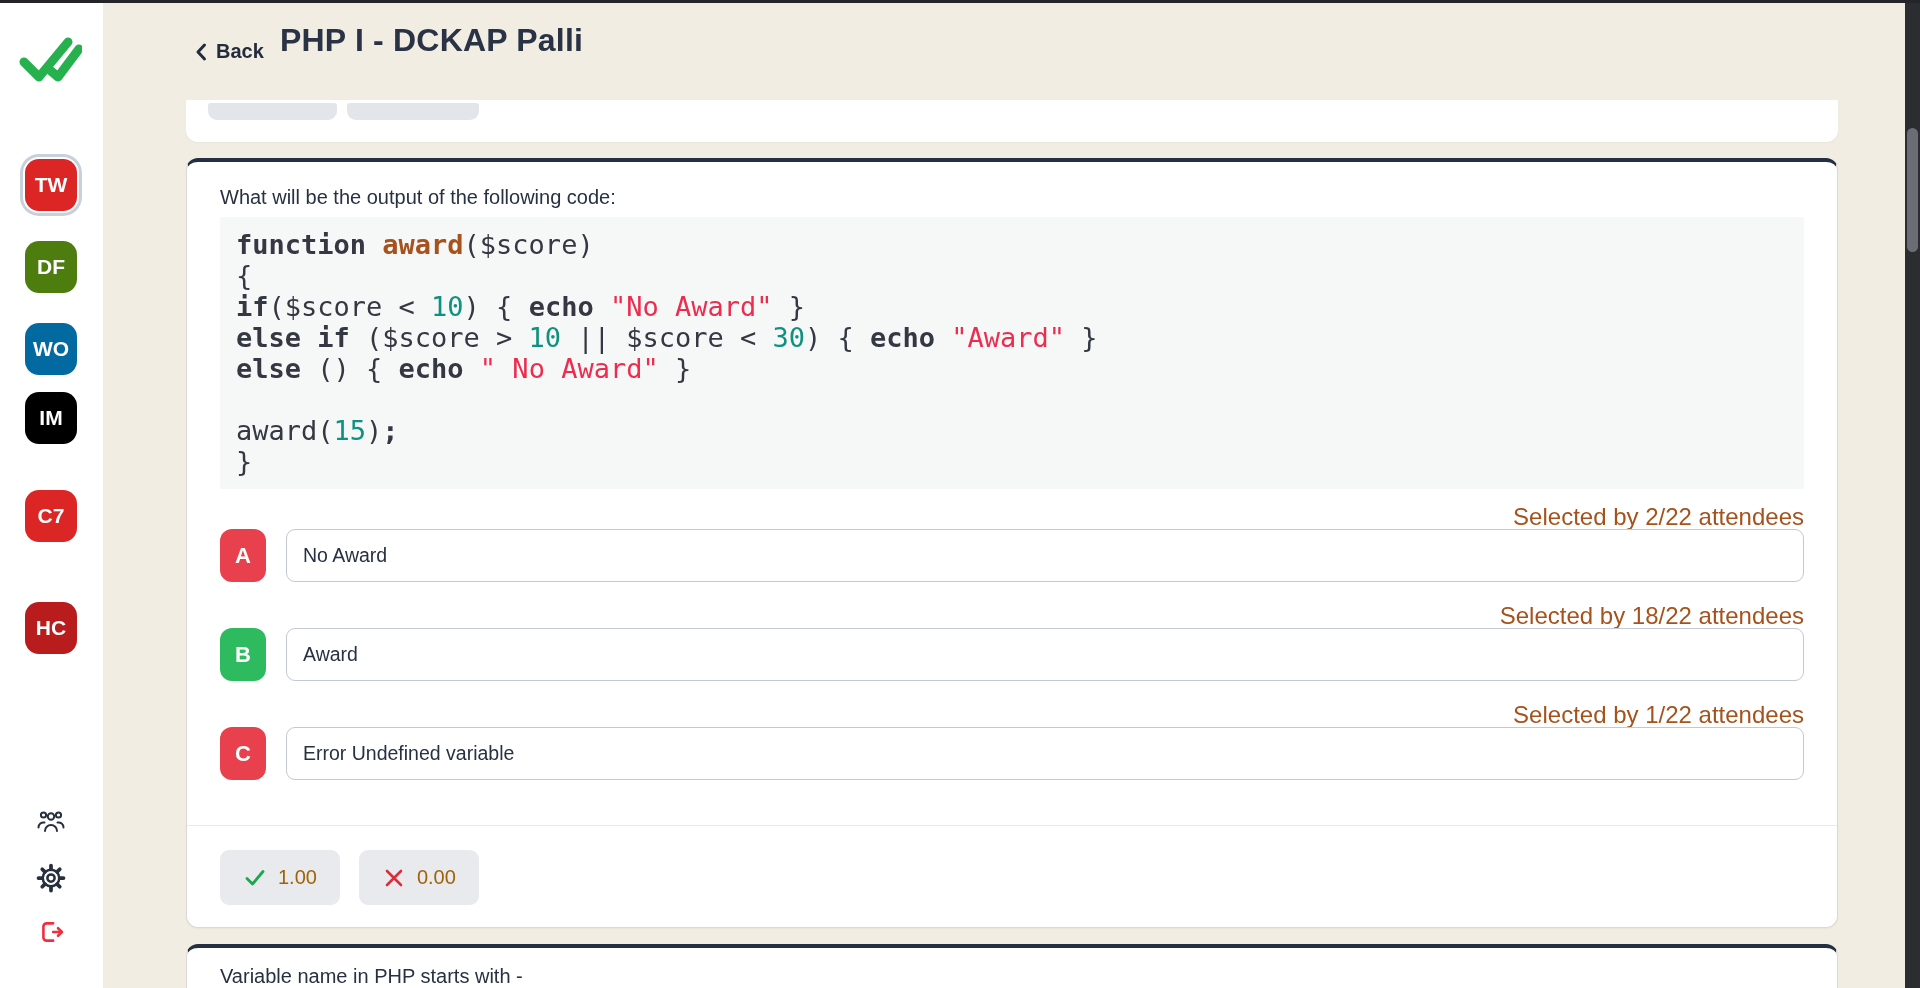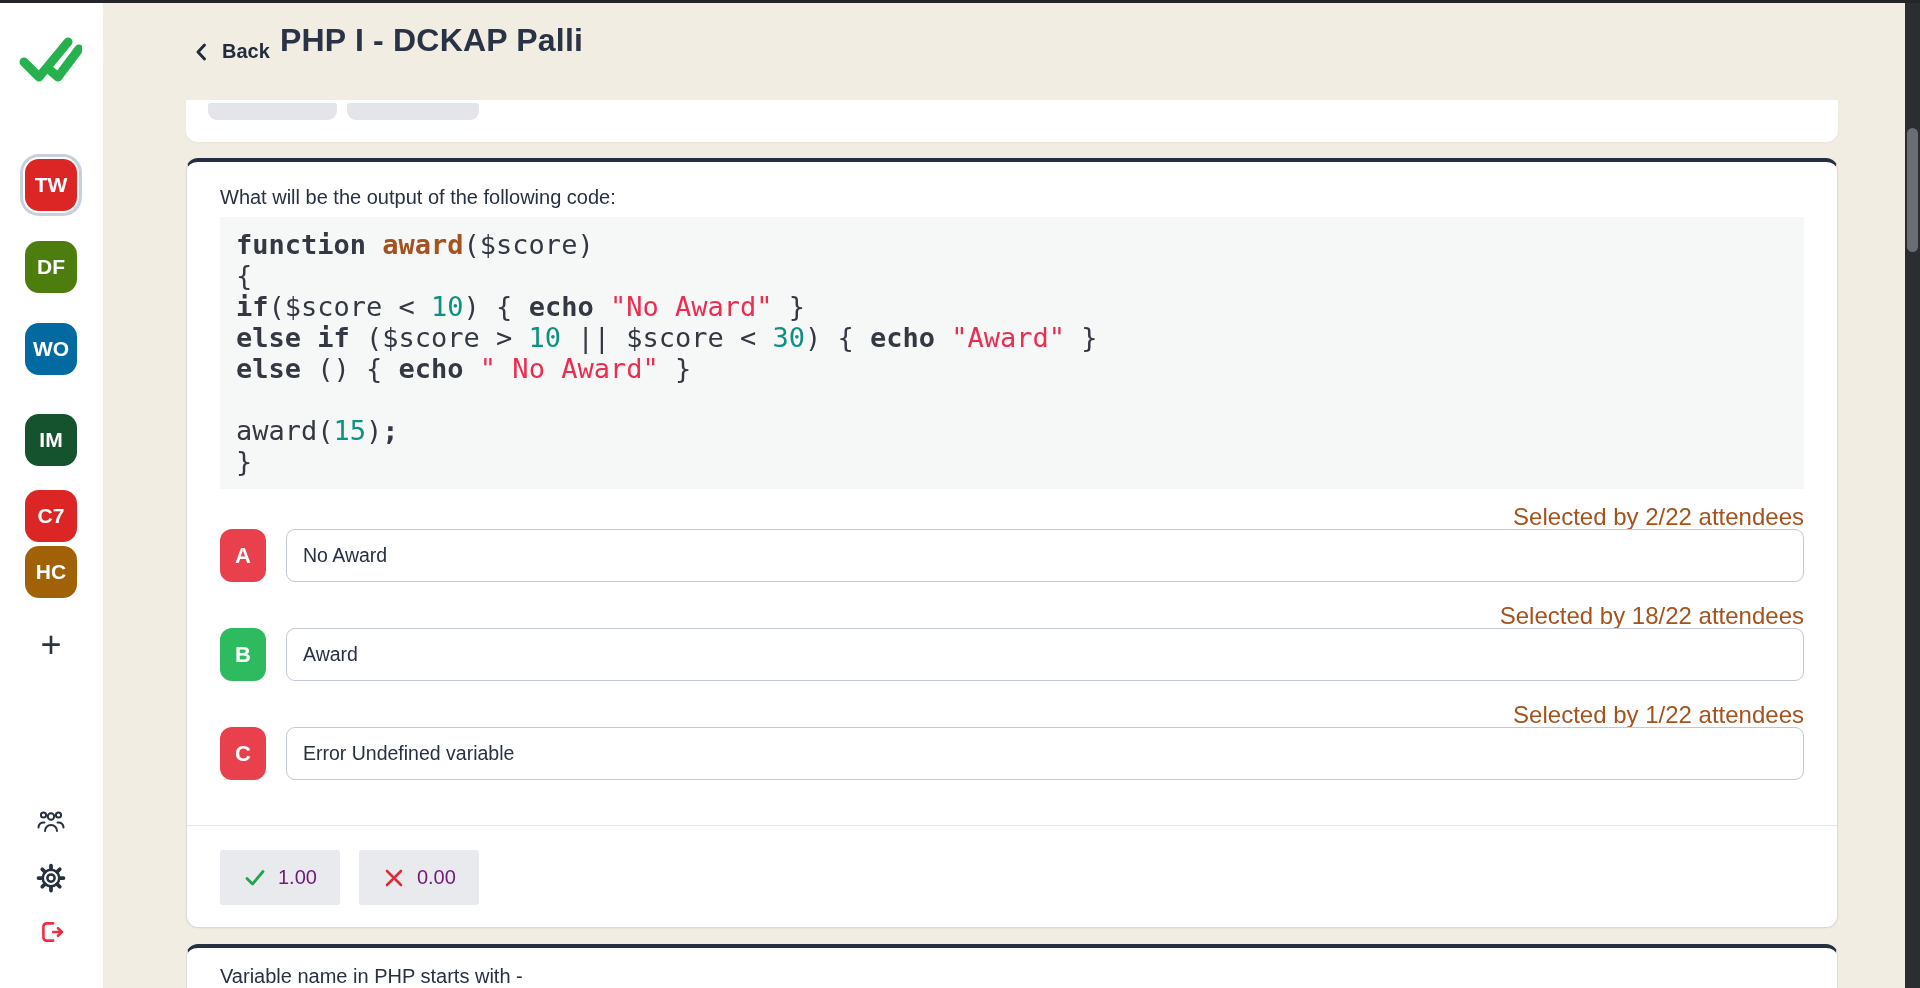--- a/index.html
+++ b/index.html
@@ -16,21 +16,21 @@
   .sidebar{position:absolute;left:0;top:3px;width:103px;height:985px;background:#ffffff;z-index:10;}
   .logo{position:absolute;left:18px;top:28px;width:64px;height:58px;}
   .avatar{position:absolute;left:25px;width:52px;height:52px;border-radius:14px;display:flex;
     align-items:center;justify-content:center;color:#fff;font-weight:700;font-size:21px;cursor:pointer;margin-top:28px;}
   .avatar.selected{box-shadow:0 0 0 2px #fff,0 0 0 5px #c7d0db;}
   .add-btn{position:absolute;left:25px;top:618px;width:52px;height:48px;display:flex;align-items:center;
     justify-content:center;font-size:36px;font-weight:500;color:#2a3342;cursor:pointer;}
   .side-icon{position:absolute;left:36px;width:30px;height:30px;cursor:pointer;}
 
   
-  .back-btn{position:absolute;left:194px;top:40px;display:flex;align-items:center;gap:14px;
+  .back-btn{position:absolute;left:194px;top:40px;display:flex;align-items:center;gap:8px;
     font-size:20px;font-weight:700;color:#232c3d;cursor:pointer;z-index:5;}
   .page-title{position:absolute;left:280px;top:22px;font-size:32px;font-weight:600;color:#2a3345;
     letter-spacing:.2px;z-index:5;}
 
   
   .partial-card{position:absolute;left:186px;top:100px;width:1652px;height:42px;background:#fff;
     border-radius:0 0 12px 12px;box-shadow:0 1px 2px rgba(0,0,0,.04);}
   .pill{position:absolute;top:3px;height:17px;background:#e3e5ea;border-radius:3px 3px 9px 9px;}
   .pill.p1{left:22px;width:129px;}
   .pill.p2{left:161px;width:132px;}
@@ -52,22 +52,22 @@
   .opt-label{text-align:right;font-size:24px;color:#a5521d;margin-top:20px;height:22px;}
   .option-group:first-child .opt-label{margin-top:14px;}
   .opt-row{display:flex;margin-top:4px;gap:20px;align-items:stretch;}
   .opt-badge{width:46px;height:53px;border-radius:12px;color:#fff;font-size:22px;font-weight:600;
     display:flex;align-items:center;justify-content:center;flex:none;}
   .opt-box{flex:1;height:53px;border:1.5px solid #c3c9d2;border-radius:9px;box-sizing:border-box;
     display:flex;align-items:center;padding:16px 16px;font-size:19.5px;color:#273142;background:#fff;cursor:pointer;}
 
   .divider{margin:45px -33px 0;border-top:1px solid #eaeaea;}
   .points-row{margin-top:24px;display:flex;gap:19px;}
-  .point-btn{height:55px;background:#e8eaee;border:none;border-radius:3px;display:inline-flex;
-    align-items:center;gap:11px;padding:0 23px;font-size:20px;color:#701a75;font-family:inherit;cursor:pointer;}
+  .point-btn{height:55px;background:#e8eaee;border:none;border-radius:9px;display:inline-flex;
+    align-items:center;gap:11px;padding:0 23px;font-size:20px;color:#a16207;font-family:inherit;cursor:pointer;}
 
   
   .next-card{position:absolute;left:186px;top:944px;width:1652px;height:50px;background:#fff;
     border:1px solid #dbd9d3;border-top:4px solid #243041;border-radius:12px 12px 0 0;
     box-sizing:border-box;padding:0 33px;}
   .next-q{margin-top:17px;font-size:20px;color:#273142;}
 </style>
 </head>
 <body>
 
@@ -103,23 +103,23 @@
   <div class="side-icon" style="top:916px;left:38px;width:26px;height:26px;">
     <svg width="26" height="26" viewBox="0 0 24 24" fill="none" stroke="#ef2f3f" stroke-width="2.4" stroke-linecap="round" stroke-linejoin="round">
       <path d="M14 4 H8 a3 3 0 0 0 -3 3 v10 a3 3 0 0 0 3 3 h6"></path>
       <path d="M14 12 h8"></path>
       <path d="M18.5 8.5 L22 12 L18.5 15.5"></path>
     </svg>
   </div>
 <div class="avatar selected" style="top: 128px; background: rgb(220, 38, 38);">TW</div>
     <div class="avatar" style="top: 210px; background: #4d7c0f;">DF</div>
     <div class="avatar" style="top: 292px; background: #0369a1;">WO</div>
-    <div class="avatar" style="top: 383px; background: #14532d;">IM</div>
+    <div class="avatar" style="top: 361px; background: #000000;">IM</div>
     <div class="avatar" style="top: 459px; background: rgb(220, 38, 38);">C7</div>
-    <div class="avatar" style="top: 515px; background: #a16207;">HC</div>
+    <div class="avatar" style="top: 571px; background: #b91c1c;">HC</div>
   </div>
 
 <div class="back-btn">
   <span style="display:flex;">
     <svg width="14" height="20" viewBox="0 0 14 20" fill="none">
       <path d="M10.5 3 L4 10 L10.5 17" stroke="#232c3d" stroke-width="3" stroke-linecap="round" stroke-linejoin="round"></path>
     </svg>
   </span>
   <span>Back</span>
 </div>

